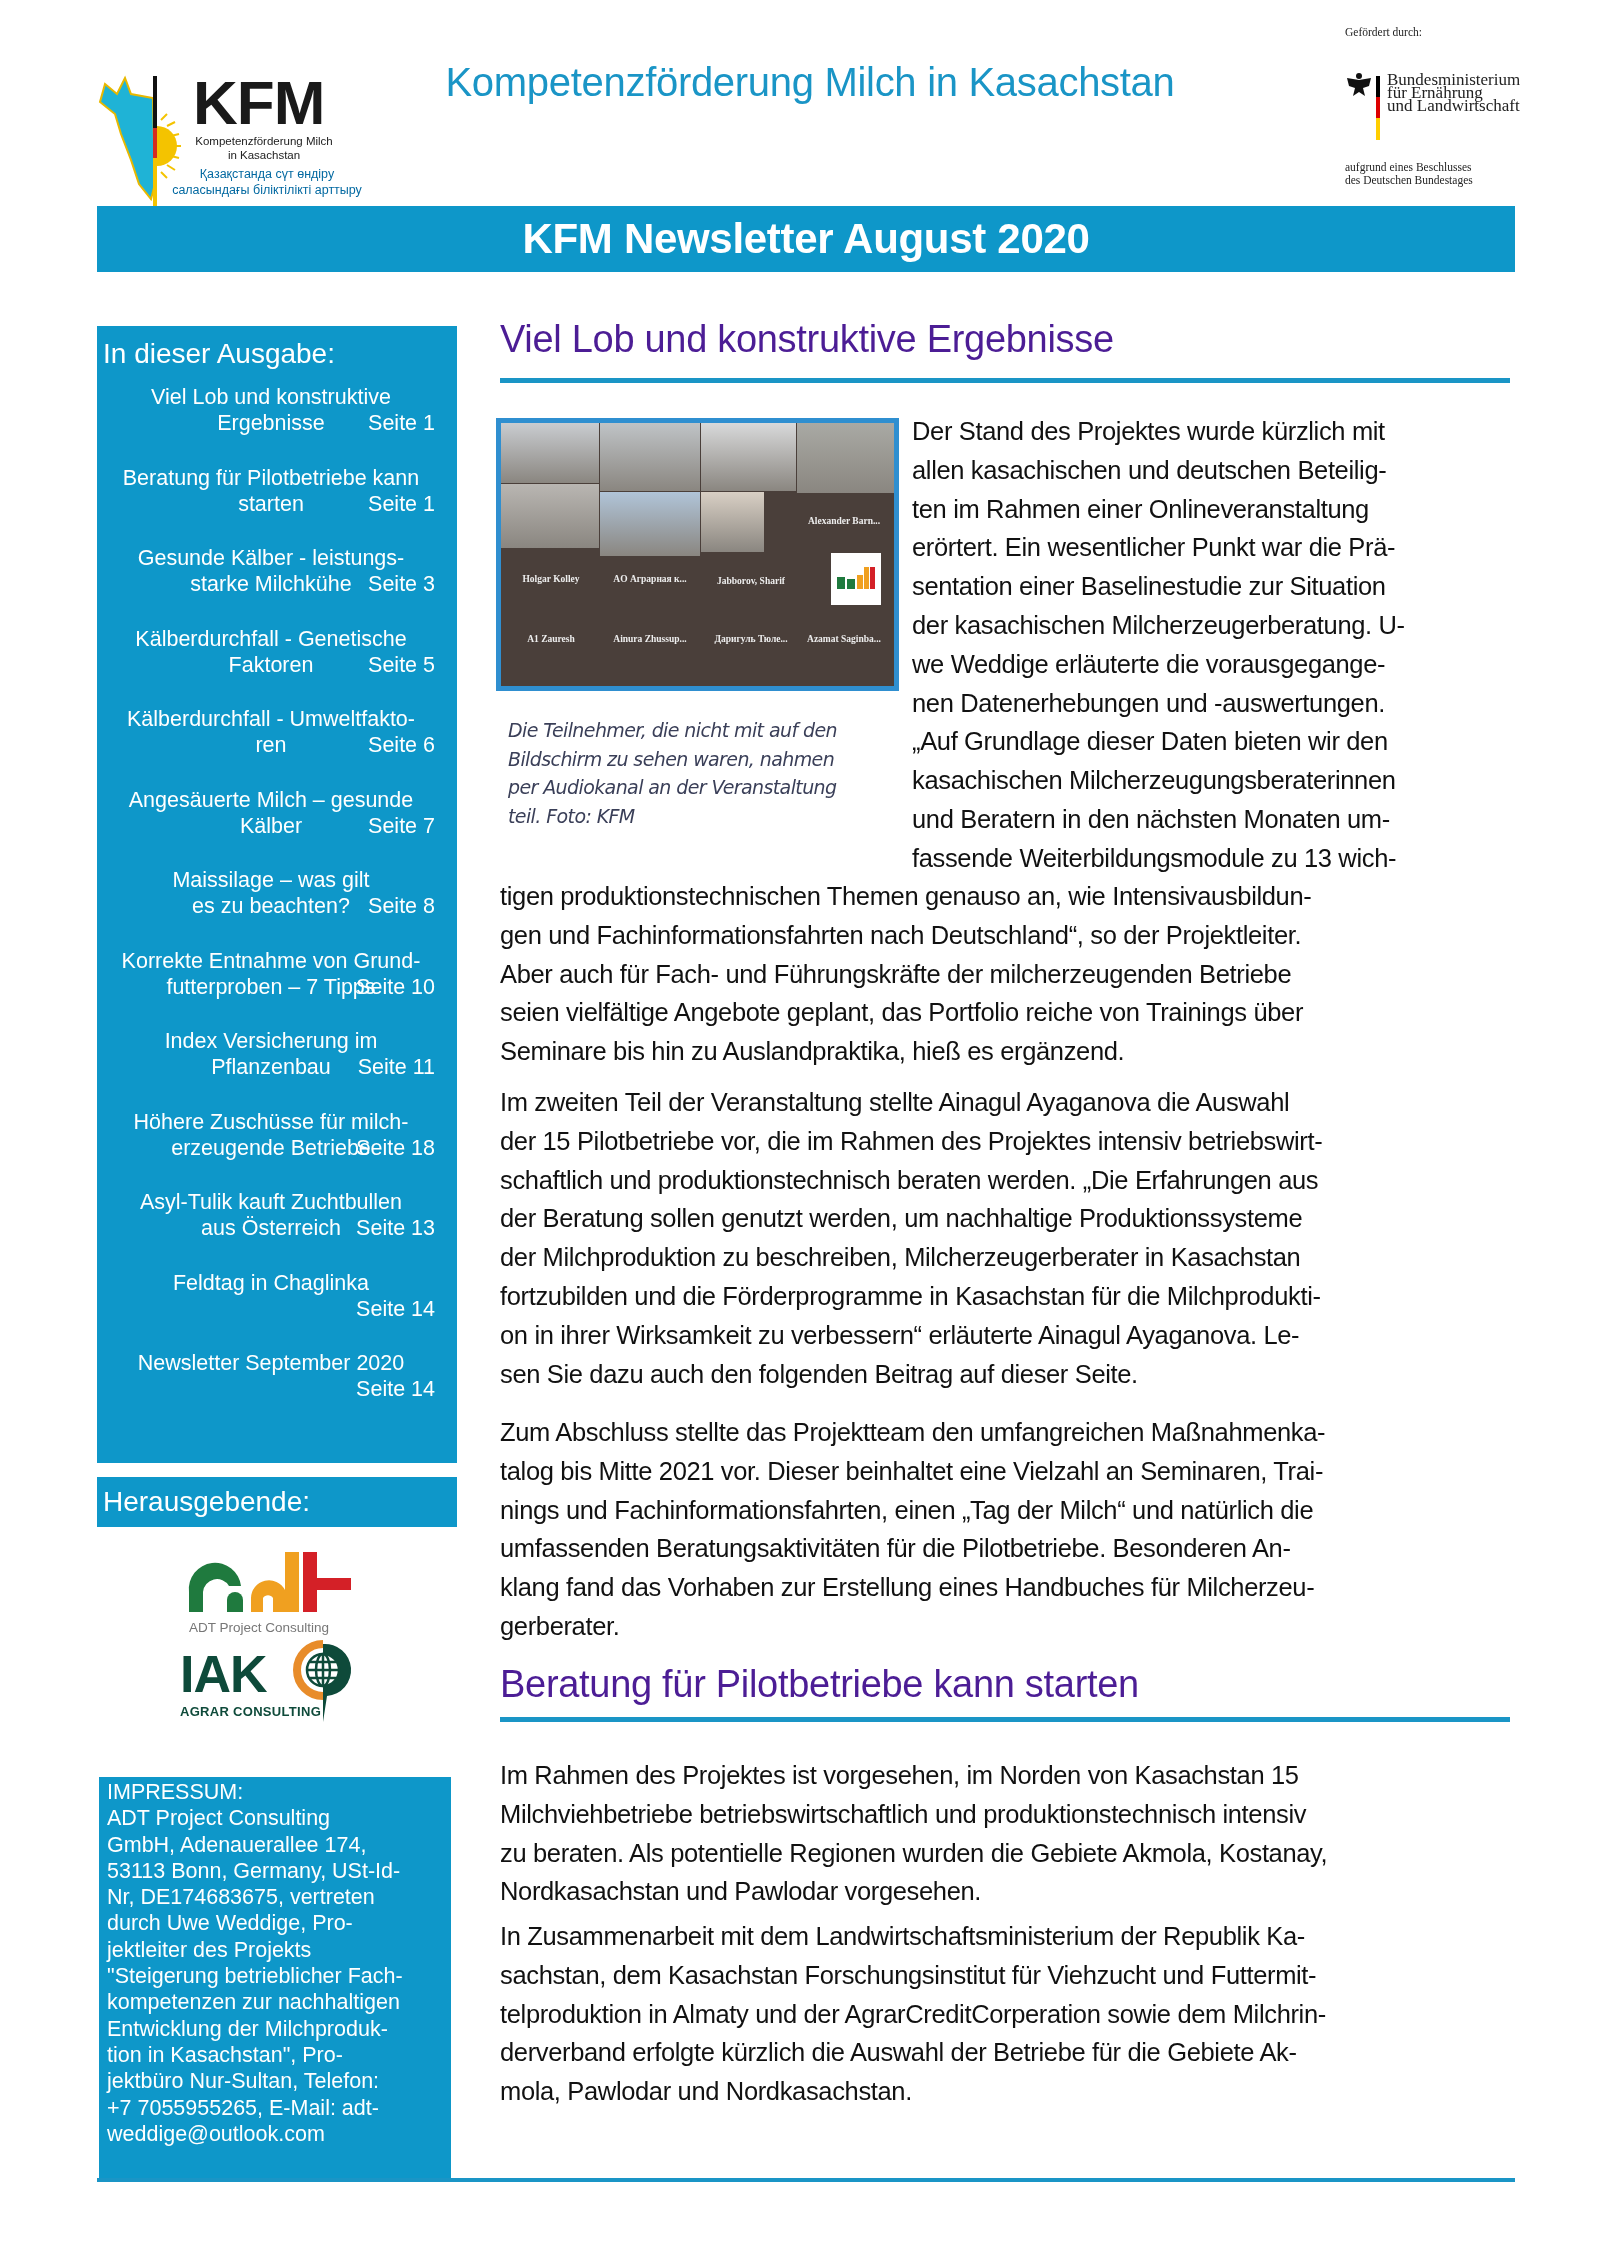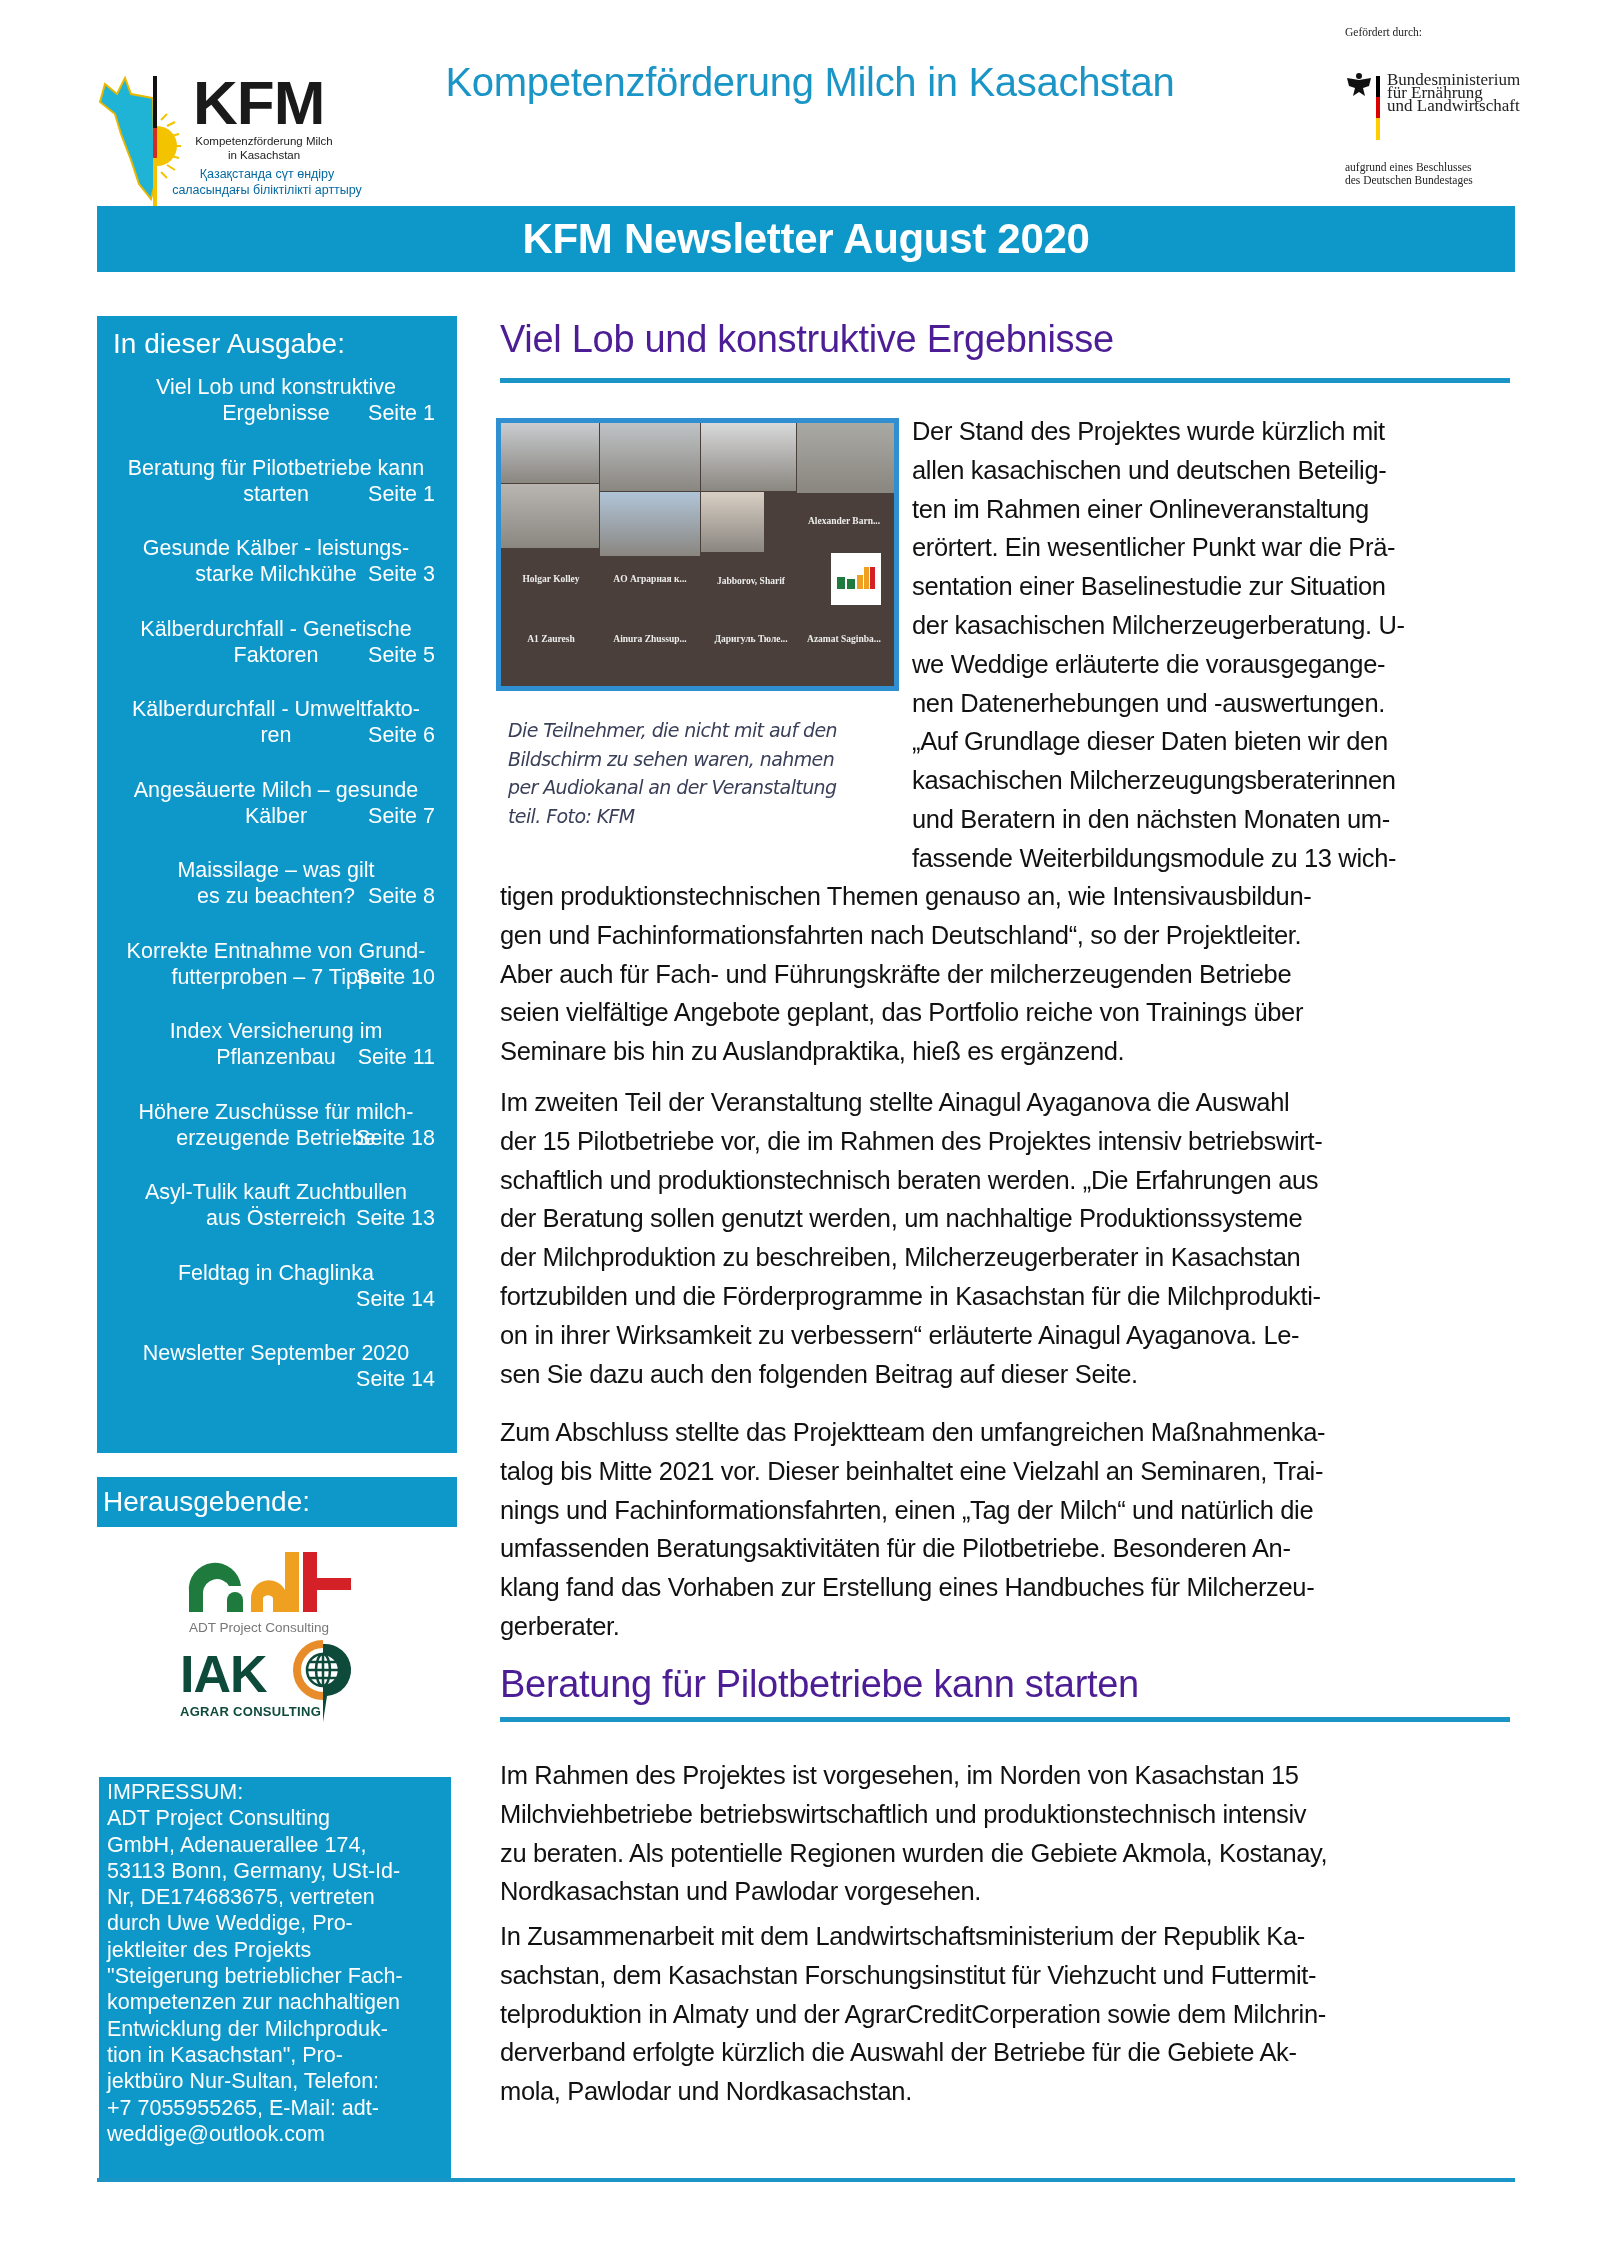--- a/index.html
+++ b/index.html
@@ -18,21 +18,21 @@
   .funder { position: absolute; left: 1345px; top: 18px; width: 200px; height: 160px; font-family: "Liberation Serif", serif; color: #222; }
   .funder .lbl { position: absolute; left: 0; top: 8px; font-size: 11.5px; }
   .funder .eagle { position: absolute; left: 0; top: 52px; }
   .funder .flagbar { position: absolute; left: 31px; top: 58px; width: 4px; height: 64px; background: linear-gradient(#000 0 33%, #dd0000 33% 66%, #ffce00 66% 100%); }
   .funder .ministry { position: absolute; left: 42px; top: 55px; font-size: 17px; line-height: 13px; }
   .funder .resol { position: absolute; left: 0; top: 143px; font-size: 11.5px; line-height: 13px; }
 
   .banner { position: absolute; left: 97px; top: 206px; width: 1418px; height: 66px; background: #0e97c9; color: #fff; text-align: center; font-size: 42px; font-weight: bold; line-height: 66px; letter-spacing: -0.3px; }
 
   
-  .toc { position: absolute; left: 97px; top: 316px; width: 360px; height: 1137px; background: #0e97c9; color: #fff; padding: 8px 8px 0 16px; }
+  .toc { position: absolute; left: 97px; top: 326px; width: 360px; height: 1137px; background: #0e97c9; color: #fff; padding: 8px 8px 0 6px; }
   .toc .toc-title { font-size: 28px; line-height: 40px; margin-bottom: 10px; }
   .toc .toc-item { position: relative; font-size: 21.5px; line-height: 26px; margin-bottom: 28.5px; padding-right: 10px; }
   .toc .toc-item .pg { position: absolute; right: 14px; bottom: 0; }
   .toc .toc-item .line { display: block; text-align: center; }
 
   .publisher-bar { position: absolute; left: 97px; top: 1477px; width: 360px; height: 50px; background: #0e97c9; color: #fff; font-size: 28px; line-height: 50px; padding-left: 6px; }
 
   .adt-logo { position: absolute; left: 185px; top: 1540px; width: 170px; height: 100px; }
   .adt-logo .adt-text { position: absolute; left: 4px; top: 80px; font-size: 13.5px; color: #777; white-space: nowrap; }
   .iak-logo { position: absolute; left: 178px; top: 1640px; width: 190px; height: 90px; }

